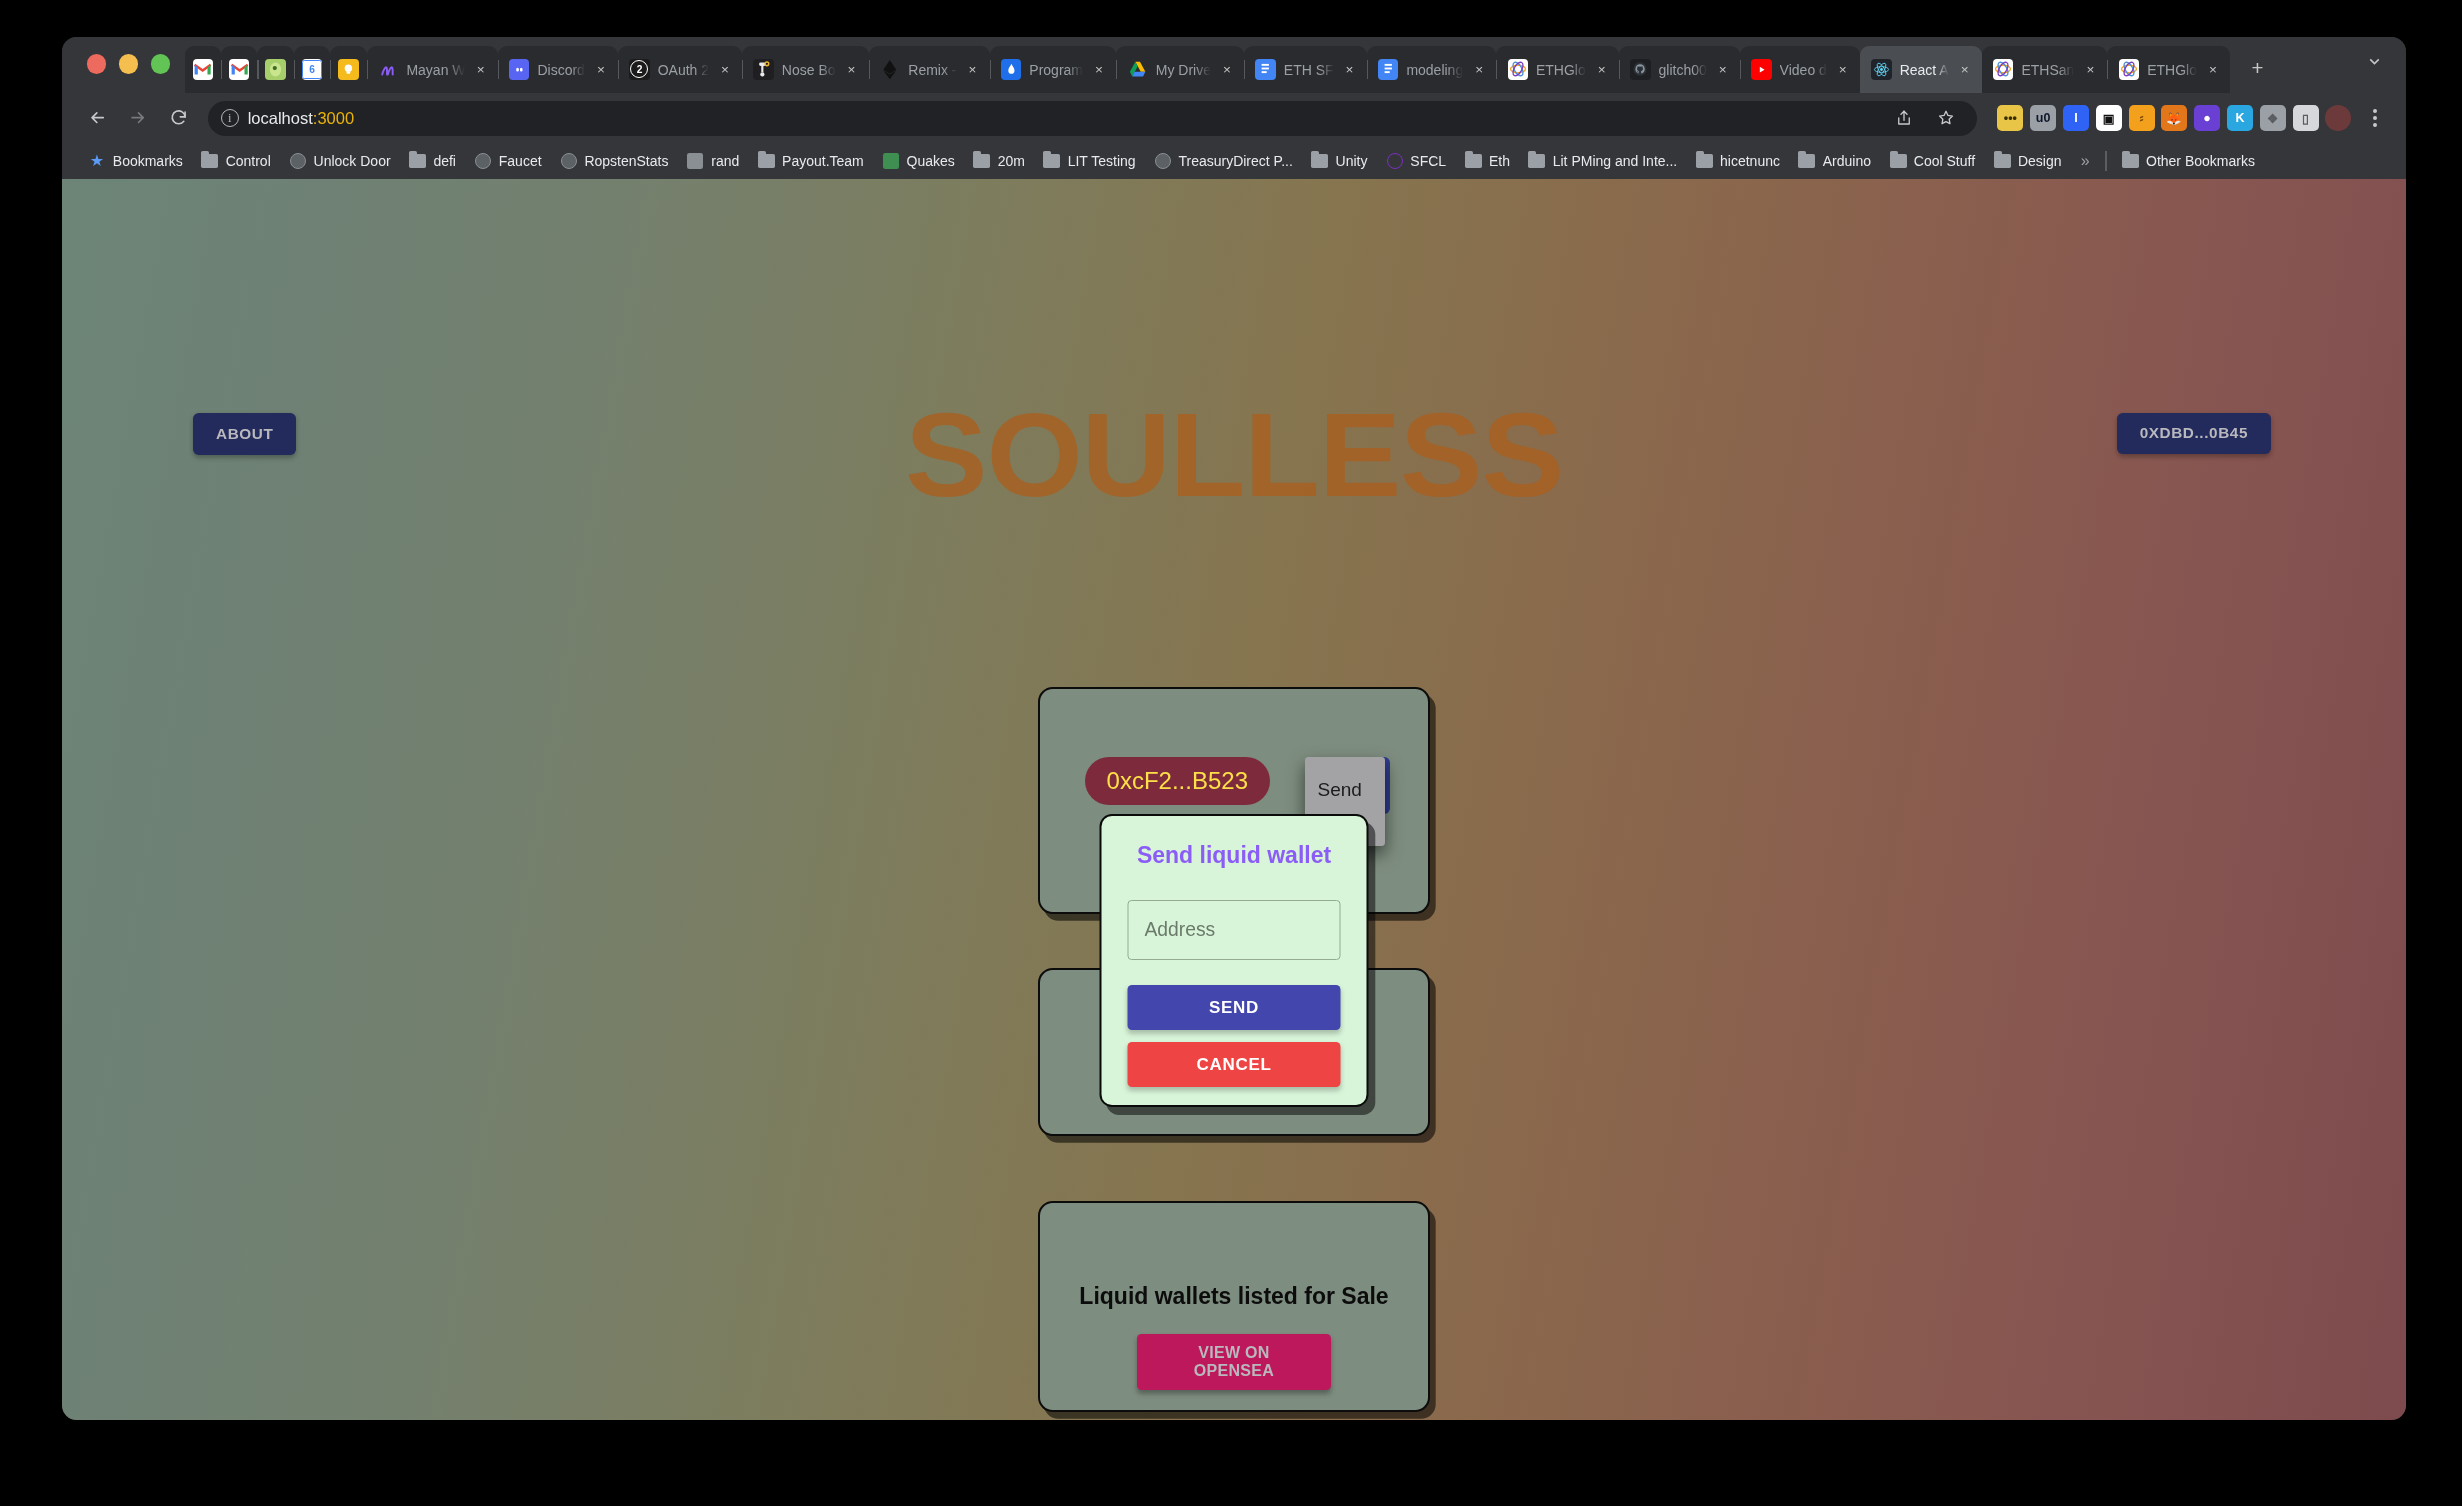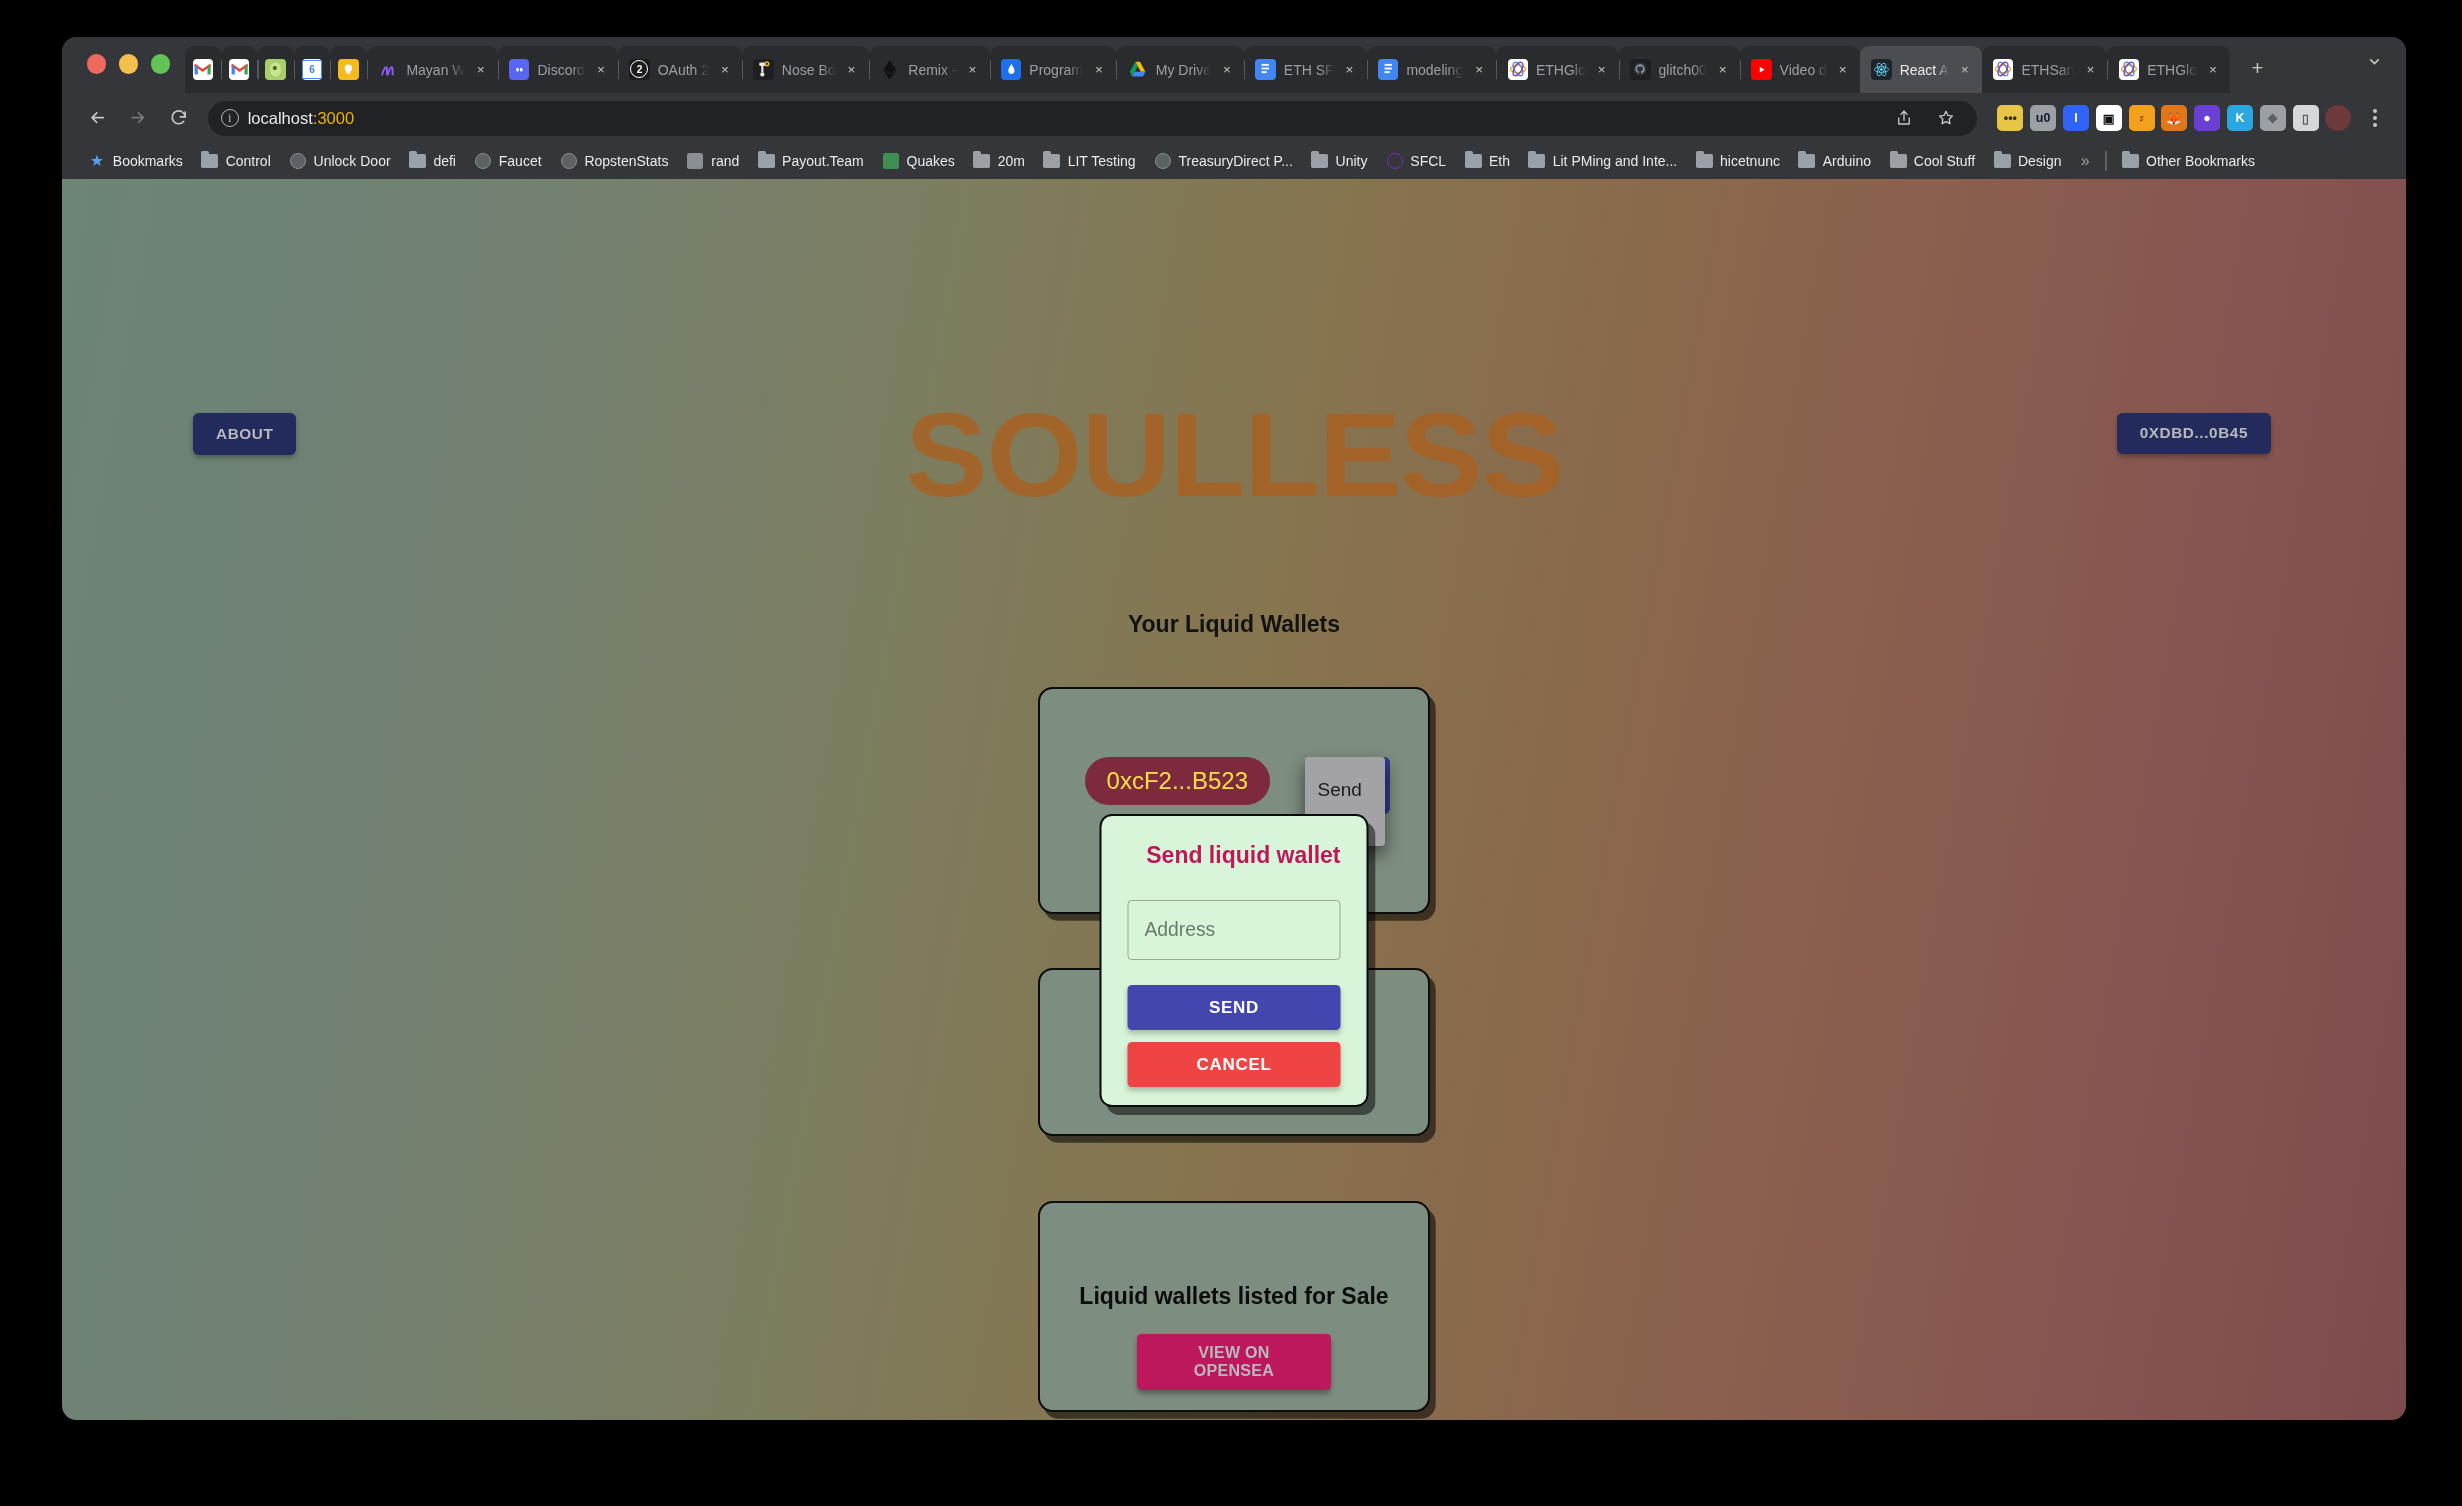--- a/index.html
+++ b/index.html
@@ -311,22 +311,22 @@
     top: 635px;
     width: 269px;
     background: #d8f5d9;
     border: 2.8px solid #0b0b0b;
     border-radius: 12.5px;
     padding: 26px 26px 18px 26px;
     z-index: 10;
     box-shadow: 6.8px 8px 0 rgba(0,0,0,.5);
   }
   .modal-title {
-    text-align: right;
-    font-size: 23px; font-weight: bold; color: #be185d;
+    text-align: center;
+    font-size: 23px; font-weight: bold; color: #8b5cf6;
     margin-bottom: 31px;
   }
   .address-input {
     width: 100%; height: 60px;
     background: transparent;
     border: 1.1px solid #93ab93;
     border-radius: 4px;
     padding: 0 16px;
     font-size: 19.3px;
     color: #2a2a2a;
@@ -783,21 +783,20 @@
       </span>
     </div>
 
   <div class="page">
 
     <button class="about-btn">ABOUT</button>
     <button class="wallet-btn">0XDBD...0B45</button>
 
     <div class="site-title">SOULLESS</div>
 
-    <div class="section-heading">Your Liquid Wallets</div>
 
     <div class="card" id="wallet-card-1">
       <div class="wallet-chip">0xcF2...B523</div>
       <div class="dropdown-wrap">
         <div class="dropdown-accent"></div>
         <div class="dropdown">
           <div class="dropdown-item">Send</div>
           <div class="dropdown-item">Sell</div>
         </div>
       </div>

